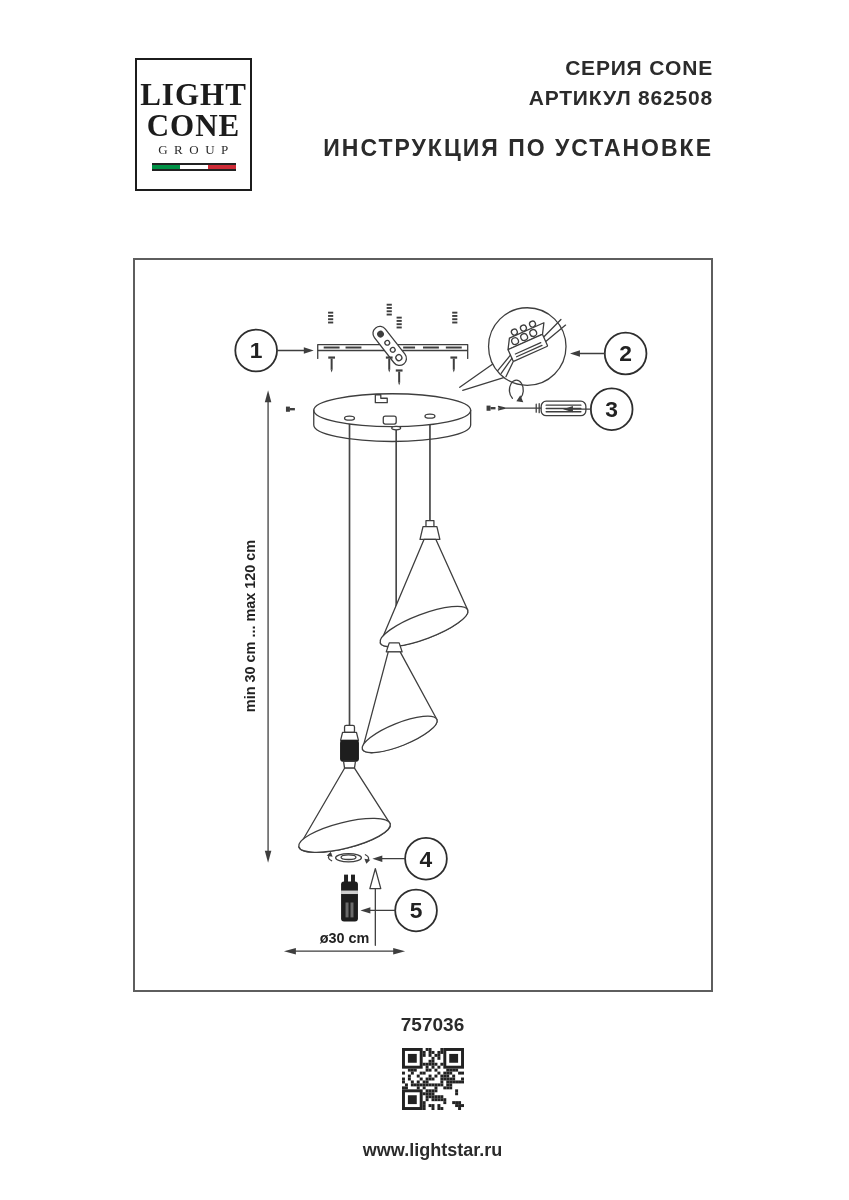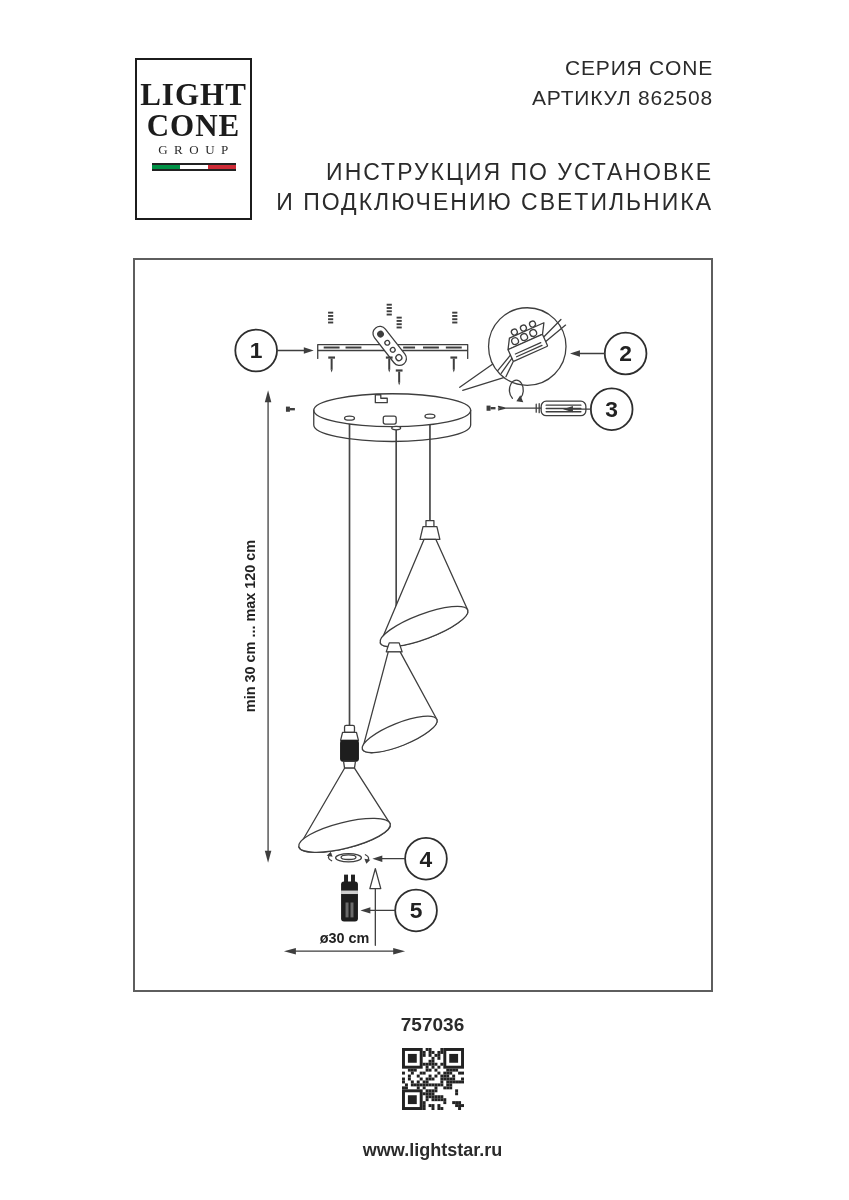--- a/index.html
+++ b/index.html
@@ -6,37 +6,37 @@
     --ink:#2d2d2d; --line:#3e3e3e; --flag-green:#009246; --flag-red:#ce2b37; --background:#ffffff;
   }
   *{box-sizing:border-box}
   html,body{margin:0;padding:0}
   body{
     width:849px;height:1200px;position:relative;overflow:hidden;
     background:var(--background);color:var(--ink);
     font-family:"Liberation Sans",sans-serif;
   }
   
-  .logo{position:absolute;left:135px;top:58px;width:117px;height:162px;
+  .logo{position:absolute;left:135px;top:58px;width:117px;height:133px;
     border:2px solid #1c1c1c;text-align:center;background:#fff}
   .logo-word{font-family:"Liberation Serif",serif;font-weight:700;font-size:31px;
     line-height:31px;letter-spacing:1px;color:#1c1c1c}
   .logo-word.first{margin-top:19px}
   .logo-group{font-family:"Liberation Serif",serif;font-size:13px;letter-spacing:6.5px;
     margin-top:1px;margin-left:6px;color:#2a2a2a}
   .flag{width:84px;height:8px;margin:5px auto 0;display:flex;
     border-top:2px solid #222;border-bottom:2px solid #222}
   .flag span{flex:1}
   .flag .g{background:var(--flag-green)}
   .flag .w{background:#fff}
   .flag .r{background:var(--flag-red)}
   
-  .titleblock{position:absolute;top:53px;right:136px;text-align:right;font-weight:400;color:#2b2b2b}
+  .titleblock{position:absolute;top:53px;right:136px;text-align:right;font-weight:700;color:#2b2b2b}
   .series,.article{font-size:21px;line-height:30px;letter-spacing:.8px}
-  .instr{margin-top:44px;font-size:23px;line-height:30px;letter-spacing:2px}
+  .instr{margin-top:20px;font-size:23px;line-height:30px;letter-spacing:2px}
   
   .diagram{position:absolute;left:133px;top:258px;width:580px;height:734px;
     border:2px solid #5e5e5e;background:#fff}
   .diagram svg{display:block;width:100%;height:100%}
   .ln{stroke:var(--line);stroke-width:1.3;fill:none;stroke-linecap:round;stroke-linejoin:round}
   .fw{fill:#fff;stroke:var(--line);stroke-width:1.3;stroke-linejoin:round}
   .fd{fill:var(--line);stroke:none}
   .cable{stroke:#474747;stroke-width:1.7;fill:none}
   .callout-circle{fill:#fff;stroke:#2e2e2e;stroke-width:1.8}
   .callout-num{font:700 23px "Liberation Sans",sans-serif;fill:#222;text-anchor:middle}
@@ -61,21 +61,20 @@
     <span class="w"></span>
     <span class="r"></span>
   </div>
 </div>
 
 <div class="titleblock">
   <div class="series">СЕРИЯ CONE</div>
   <div class="article">АРТИКУЛ 862508</div>
   <div class="instr">
     <div>ИНСТРУКЦИЯ ПО УСТАНОВКЕ</div>
-    <div>И ПОДКЛЮЧЕНИЮ СВЕТИЛЬНИКА</div>
   </div>
 </div>
 
 <div class="diagram">
 <svg viewBox="0 0 580 734" preserveAspectRatio="none">
 
   <g>
     <path class="cable" d="M216,160 V473"></path>
     <path class="cable" d="M263,170 V389"></path>
     <path class="cable" d="M297,158 V263"></path>

